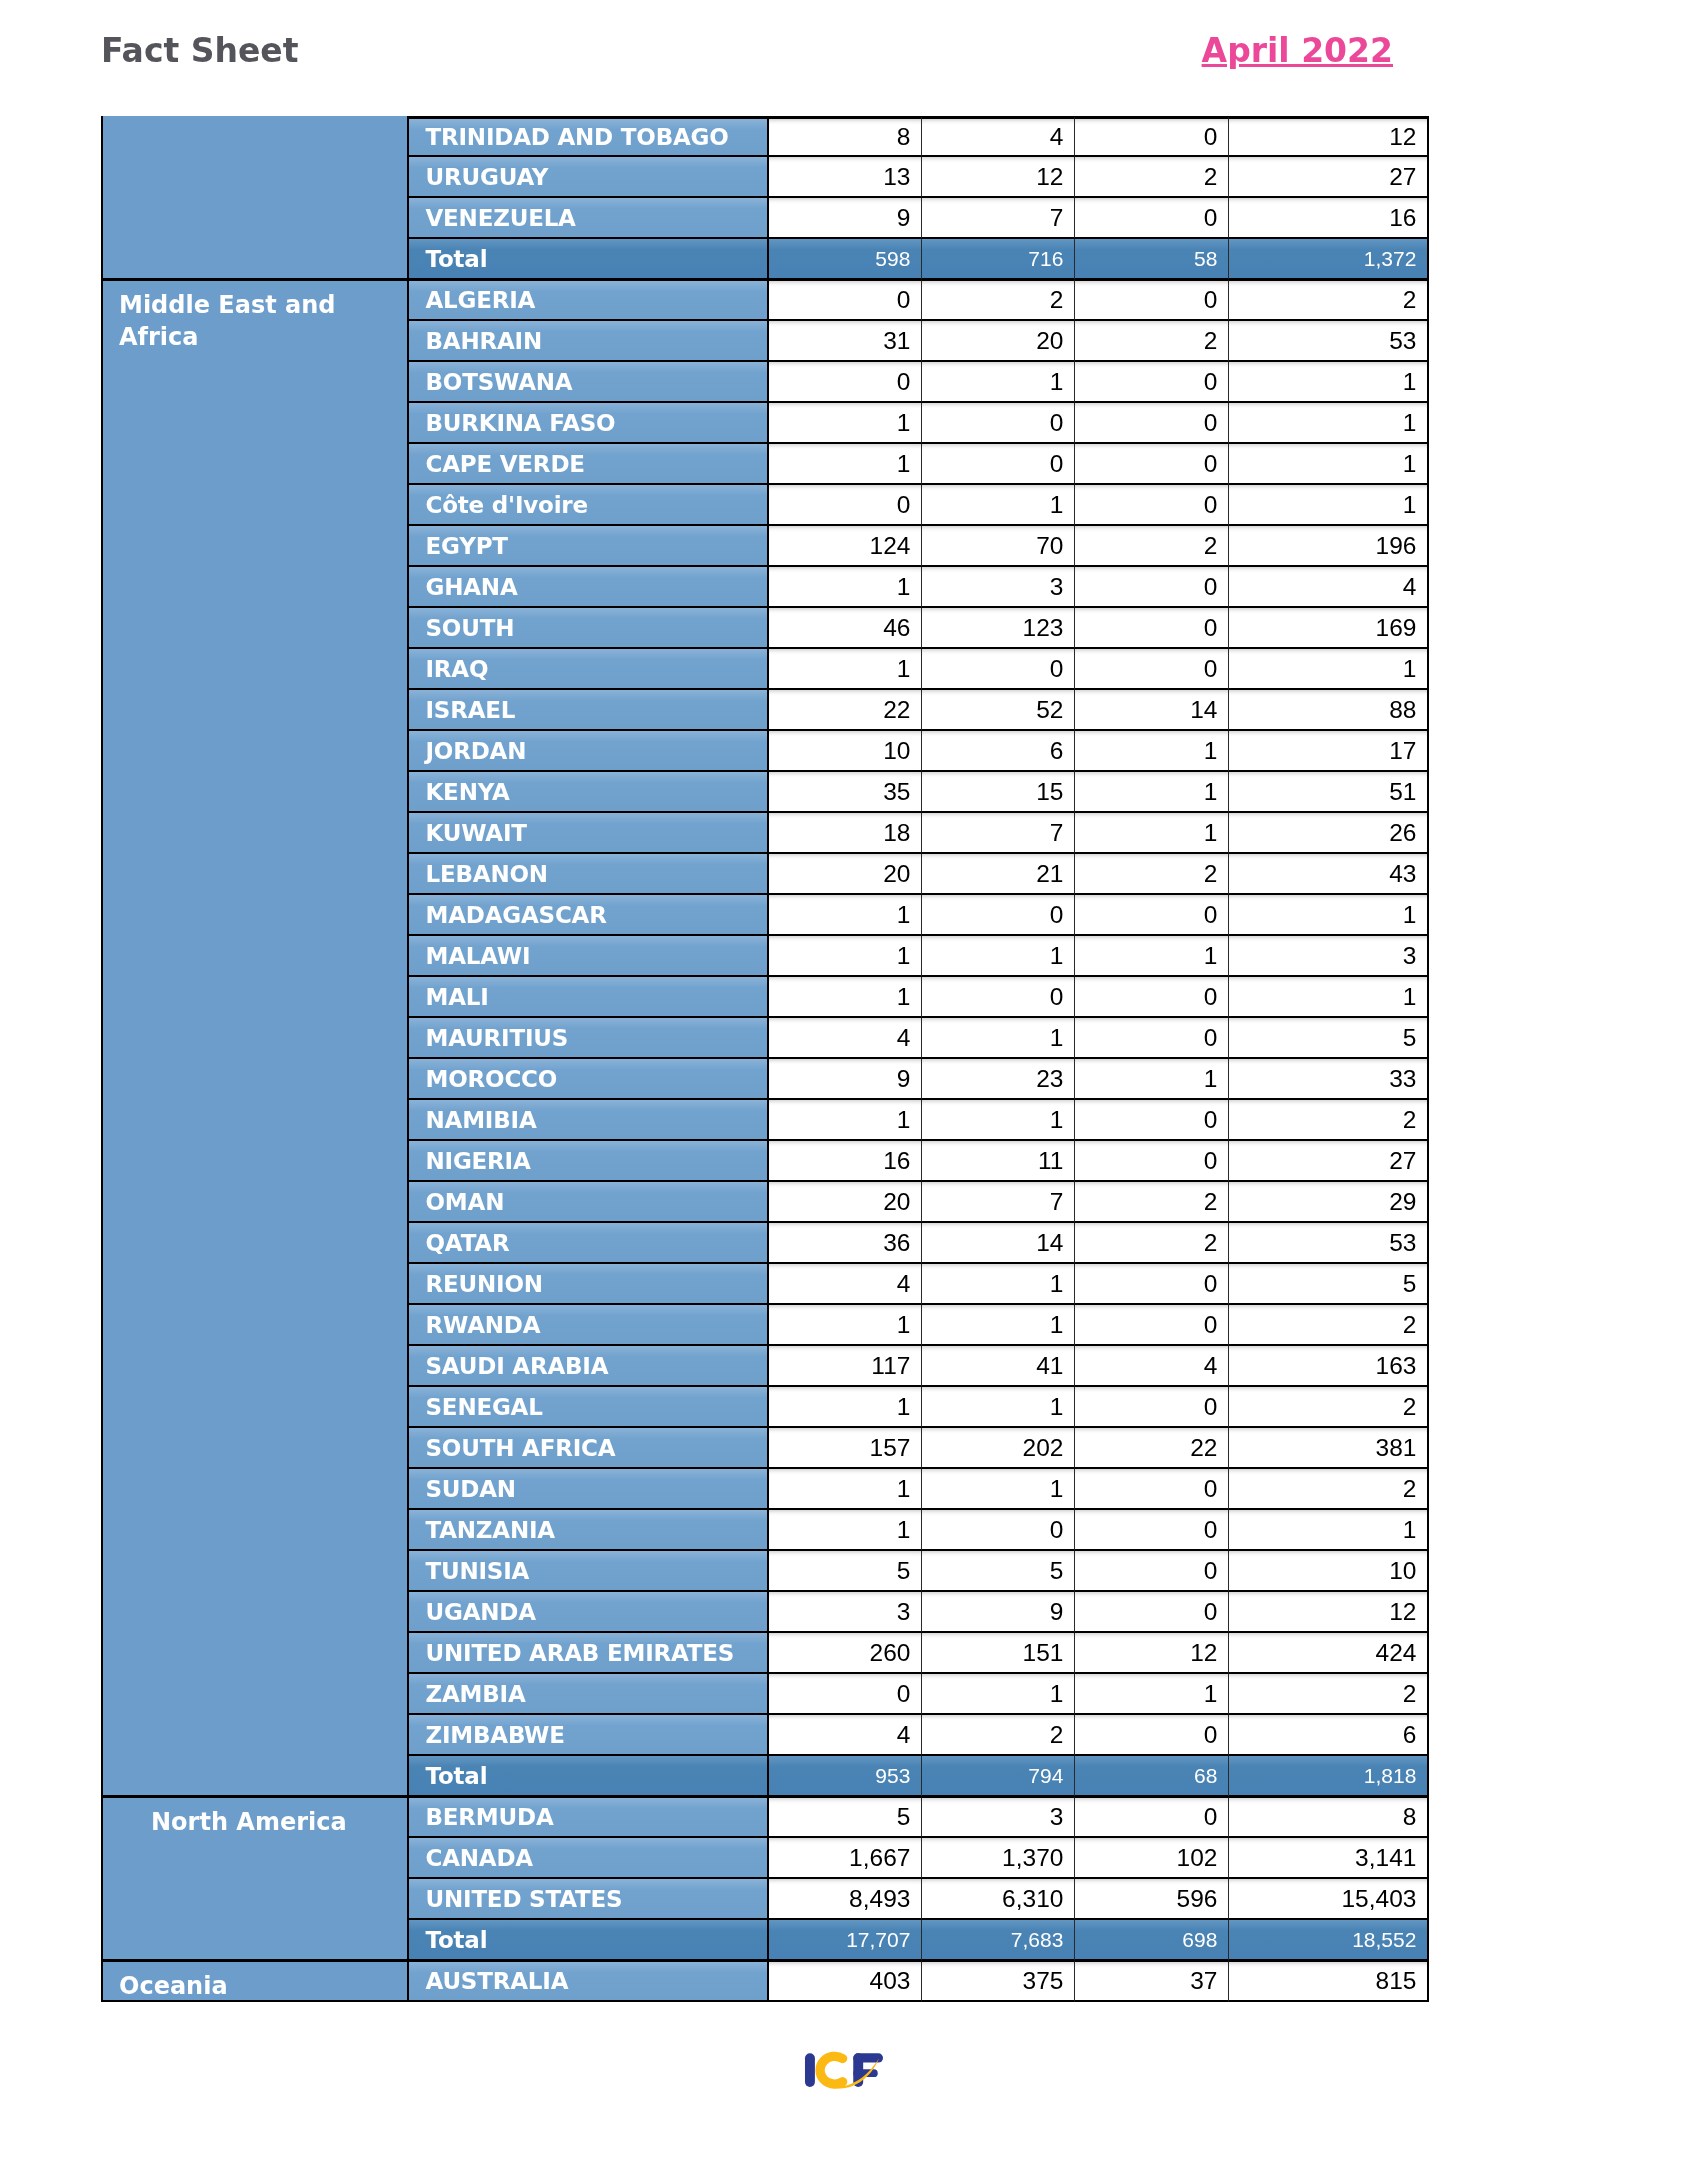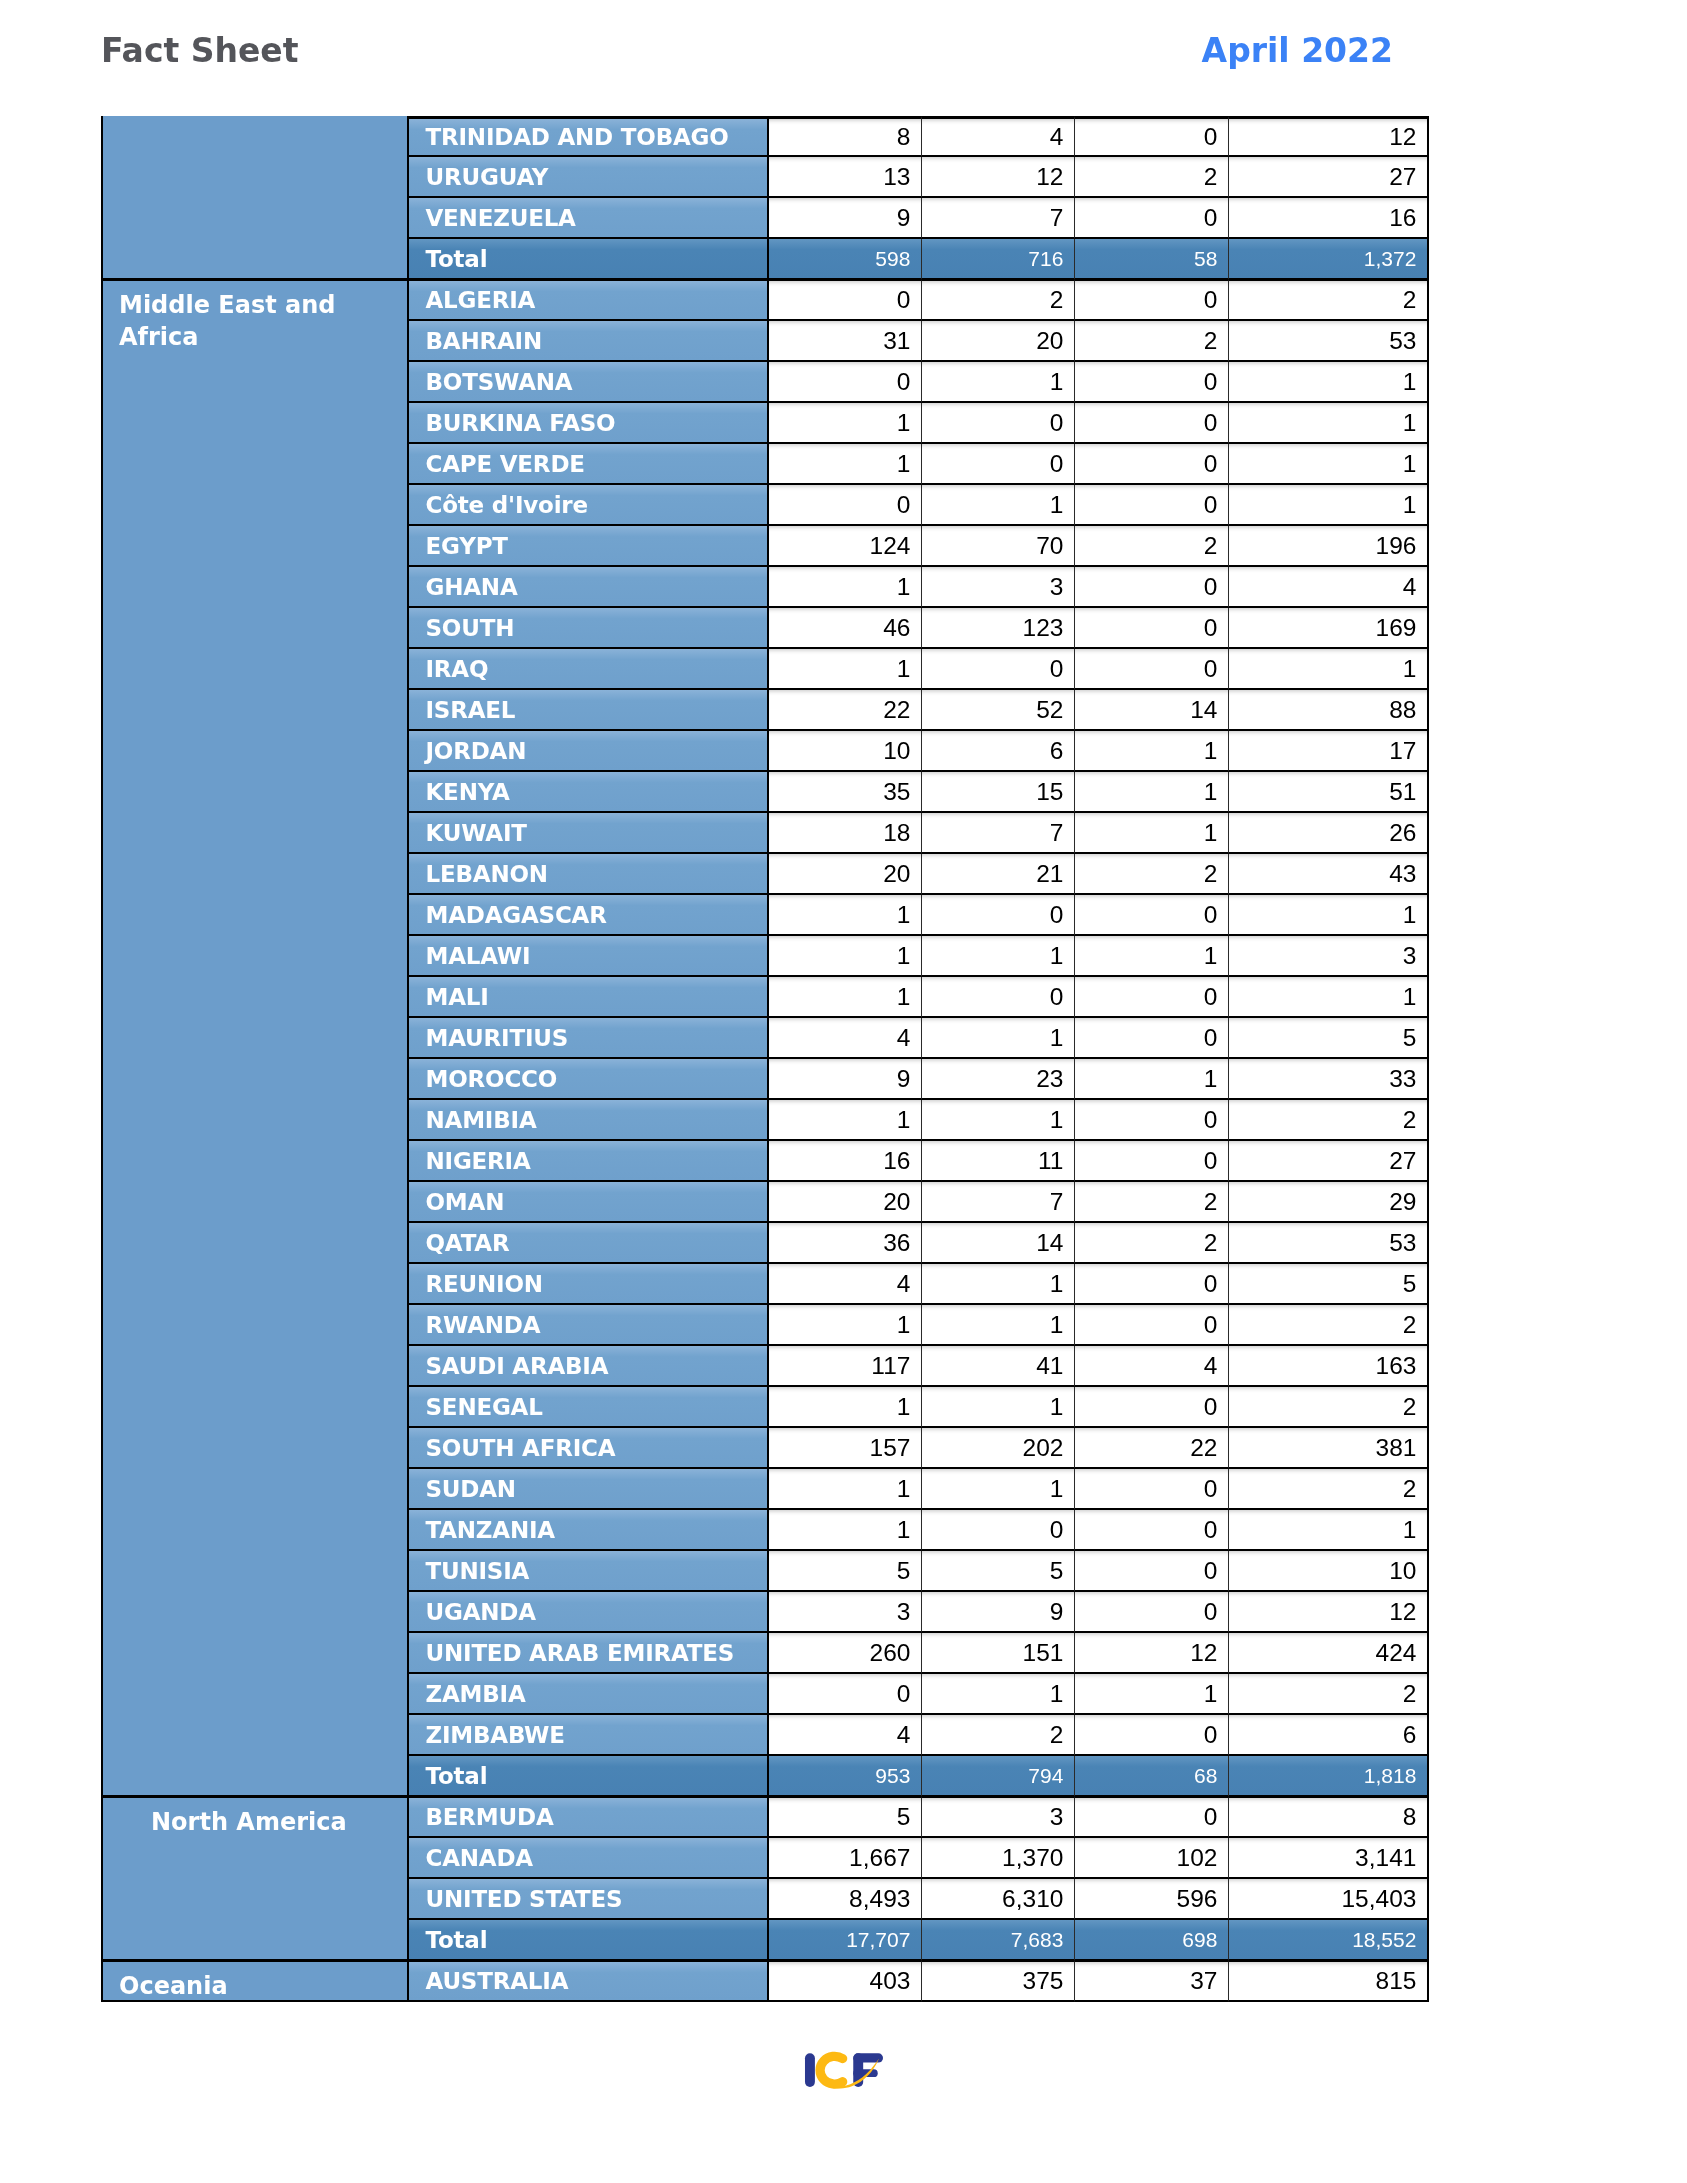--- a/index.html
+++ b/index.html
@@ -12,21 +12,21 @@
   }
   #page { position:absolute; inset:0;border-radius:17px; }
 
   
   .hdr {
     position:absolute; top:34px;
     font-family:"DejaVu Sans", sans-serif;
     font-weight:700; font-size:33px; line-height:1;
   }
   #hdrLeft  { left:101px;  color:#54555a; }
-  #hdrRight { right:294px; color:#3b82f6; }
+  #hdrRight { right:294px; color:#ec4899;text-decoration:underline; }
 
   
   #factTable {
     position:absolute; left:101px; top:116px;
     display:grid;
     grid-template-columns:306px 360px 153px 153px 154px 198px;
     grid-auto-rows:41px;
     grid-auto-flow:row;
     border-left:2px solid #000;
     border-right:2px solid #000;

